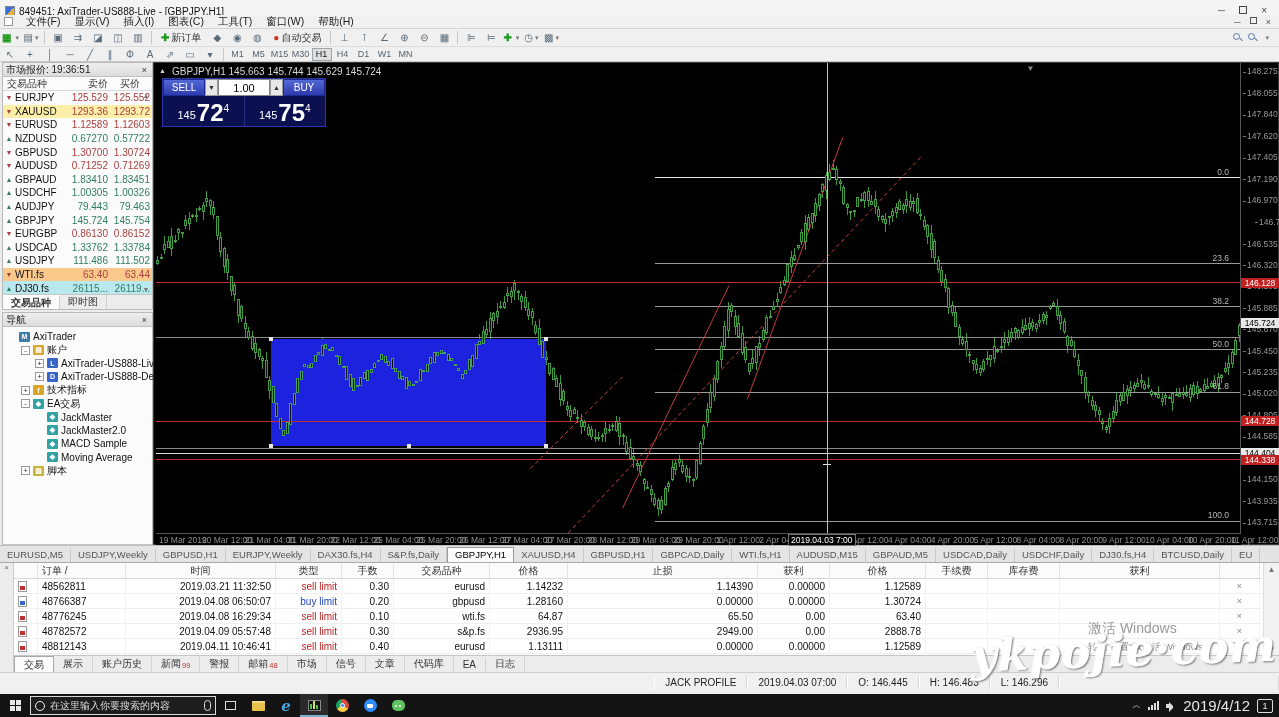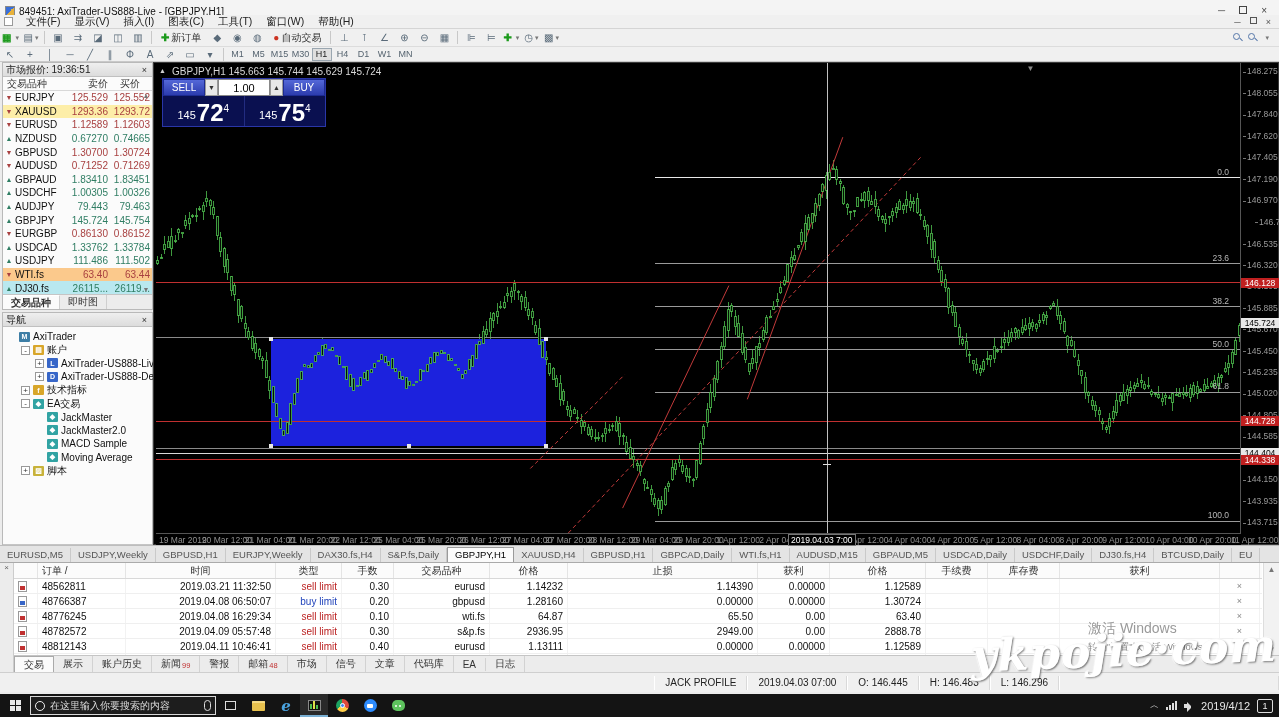--- a/index.html
+++ b/index.html
@@ -144,21 +144,21 @@
   .winlogo { display:grid; grid-template-columns:5px 5px; grid-gap:1px; }
   .winlogo i { width:5px; height:5px; background:#e8e8e8; }
   #searchBox { width:186px; height:19px; background:#1d1d1d; border:1px solid #d8d8d8; display:flex; align-items:center;
     color:#ddd; font-size:10px; padding:0 4px; gap:5px;}
   #searchBox .ring { width:10px; height:10px; border:1.5px solid #eee; border-radius:50%; flex:0 0 10px;}
   #searchBox .ph { flex:1; white-space:nowrap; overflow:hidden;}
   #searchBox .mic { width:7px; height:11px; border:1px solid #ddd; border-radius:4px; flex:0 0 7px;}
   .tbico { width:28px; height:23px; display:flex; align-items:center; justify-content:center; position:relative;}
   .tbico.open { background:#2a2a2a; box-shadow:inset 0 -2px 0 #7ab0d4; }
   #tray { margin-left:auto; display:flex; align-items:center; gap:7px; padding-right:6px; }
-  #tray .date { font-size:11px; color:#e6e6e6; line-height:10px; text-align:center;}
+  #tray .date { font-size:15px; color:#e6e6e6; line-height:10px; text-align:center;}
   .trayico { color:#ddd; font-size:9px; }
   .netbars { display:flex; align-items:flex-end; gap:1px;}
   .netbars i { width:2px; background:#ddd; }
   .spk { position:relative; width:10px; height:10px;}
   .spk:before{ content:""; position:absolute; left:0; top:3px; width:3px; height:4px; background:#ddd;}
   .spk:after{ content:""; position:absolute; left:3px; top:1px; border-left:4px solid #ddd; border-top:4px solid transparent; border-bottom:4px solid transparent; height:2px;}
   #notifBadge { min-width:16px; height:14px; border:1px solid #ddd; border-radius:2px; font-size:9px;
     display:flex; align-items:center; justify-content:center; color:#eee;}
 
   
@@ -351,21 +351,21 @@
         <div class="mwrow">
           <span class="ar" style="color: rgb(168, 64, 64);">▼</span>
           <span class="sym">EURUSD</span>
           <span class="bid" style="color: rgb(168, 64, 64);">1.12589</span>
           <span class="ask" style="color: rgb(168, 64, 64);">1.12603</span>
         </div>
         <div class="mwrow">
           <span class="ar" style="color: rgb(47, 125, 99);">▲</span>
           <span class="sym">NZDUSD</span>
           <span class="bid" style="color: rgb(47, 125, 99);">0.67270</span>
-          <span class="ask" style="color: rgb(47, 125, 99);">0.74665</span>
+          <span class="ask" style="color: rgb(47, 125, 99);">0.57722</span>
         </div>
         <div class="mwrow">
           <span class="ar" style="color: rgb(168, 64, 64);">▼</span>
           <span class="sym">GBPUSD</span>
           <span class="bid" style="color: rgb(168, 64, 64);">1.30700</span>
           <span class="ask" style="color: rgb(168, 64, 64);">1.30724</span>
         </div>
         <div class="mwrow">
           <span class="ar" style="color: rgb(168, 64, 64);">▼</span>
           <span class="sym">AUDUSD</span>

